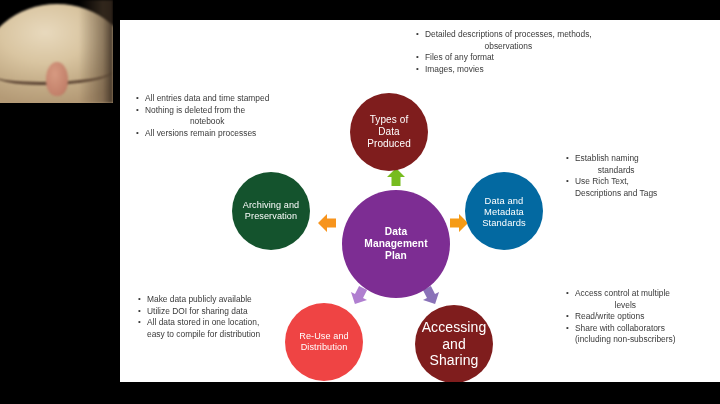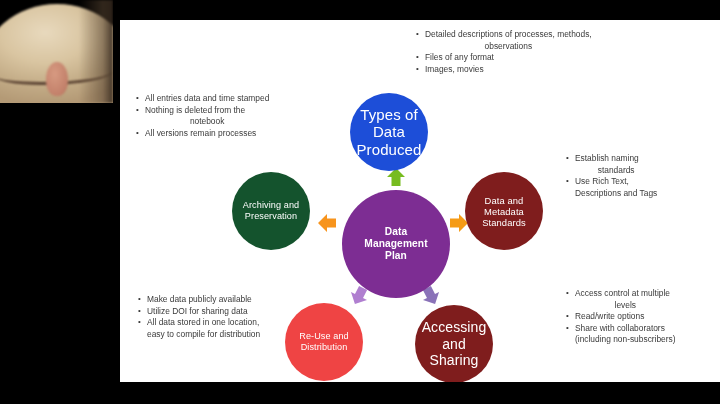--- a/index.html
+++ b/index.html
@@ -143,27 +143,27 @@
   #node-center {
     left: 222px; top: 170px;
     width: 108px; height: 108px;
     background: #7d2d93;
     font-size: 10.2px;
     font-weight: bold;
   }
   #node-types {
     left: 230px; top: 73px;
     width: 78px; height: 78px;
-    background: #1d4ed8;
-    font-size: 15px;
+    background: #7f1d1d;
+    font-size: 10px;
   }
   #node-standards {
     left: 345px; top: 152px;
     width: 78px; height: 78px;
-    background: #7f1d1d;
+    background: #0369a1;
     font-size: 9.4px;
   }
   #node-accessing {
     left: 295px; top: 285px;
     width: 78px; height: 78px;
     background: #7f1d1d;
     font-size: 14px;
   }
   #node-reuse {
     left: 165px; top: 283px;

